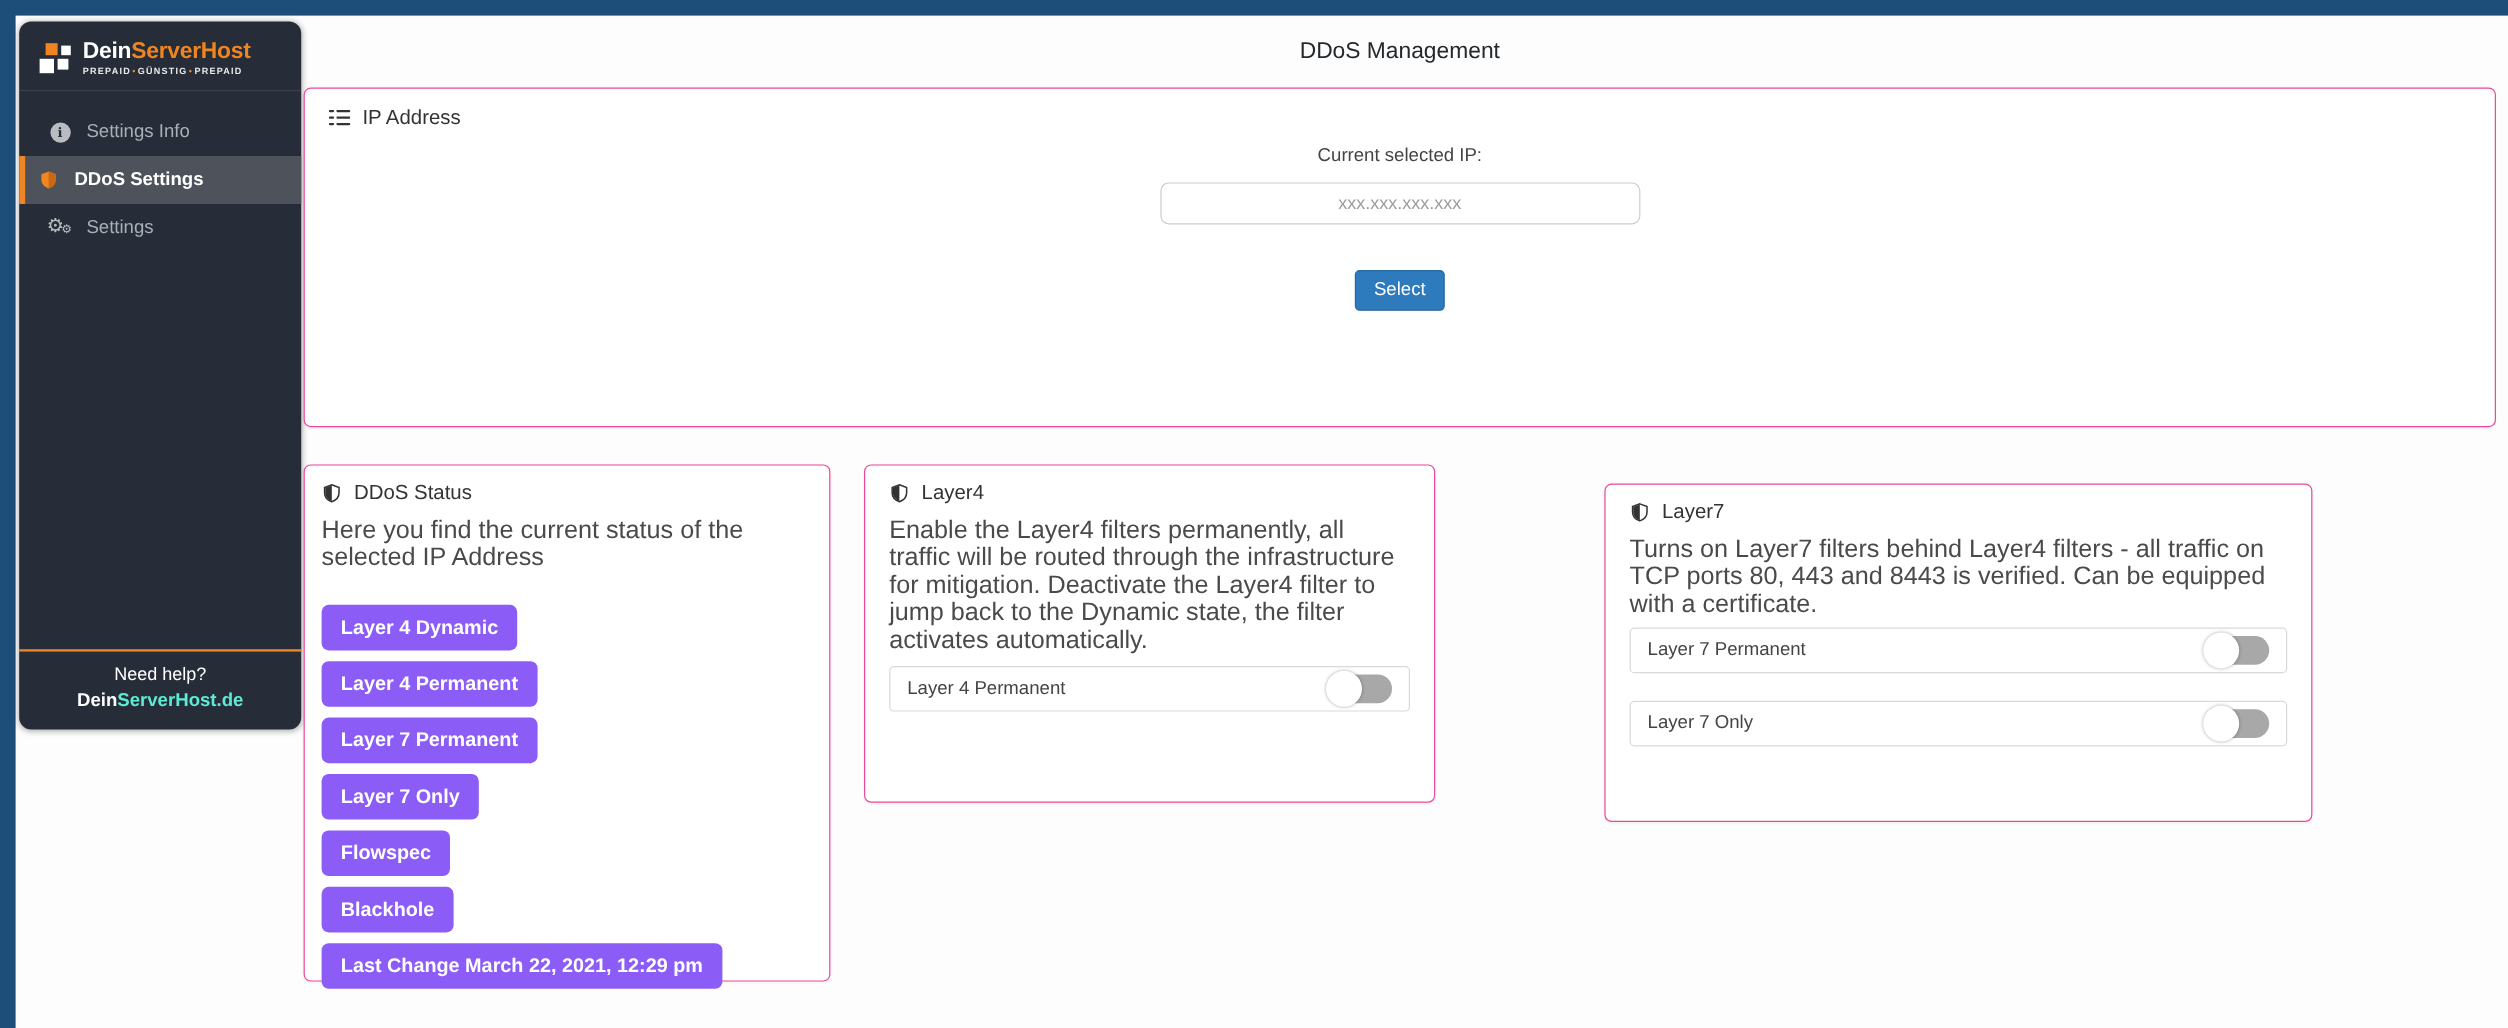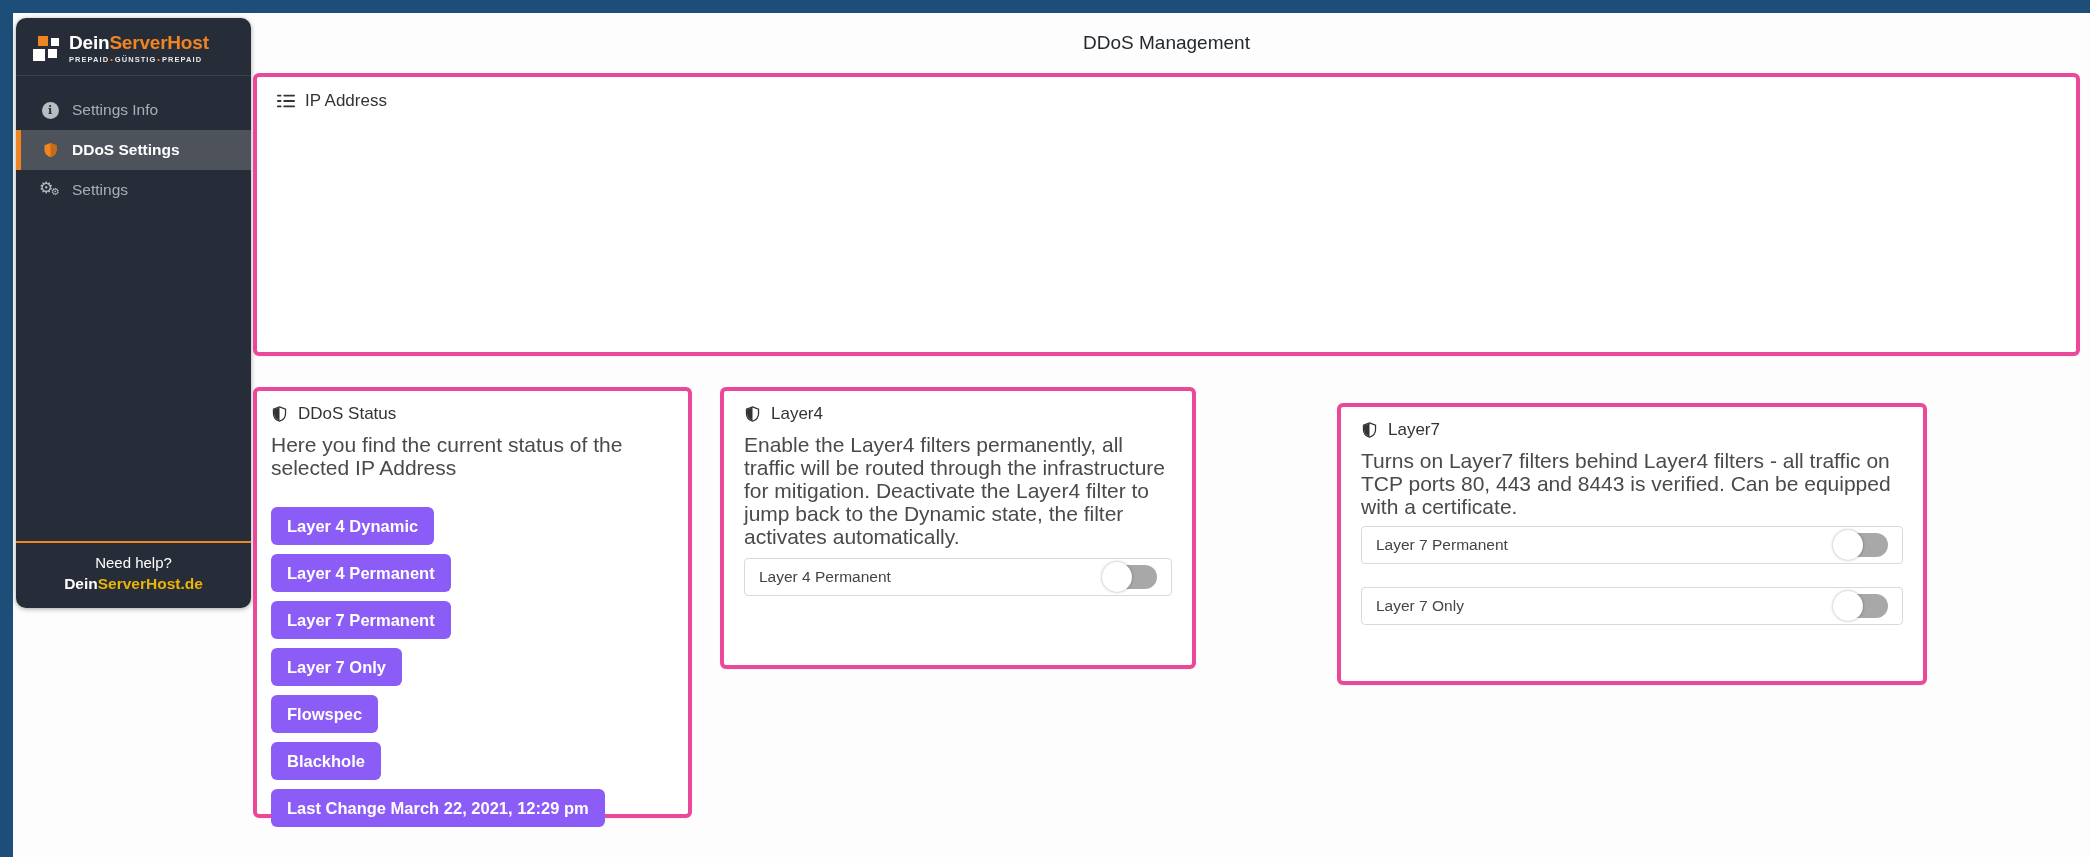--- a/index.html
+++ b/index.html
@@ -27,41 +27,41 @@
   .logo-mark .sq4 { left:15px; top:13px; width:9px;  height:9px;  background:#ffffff; }
   .logo-name { font-size:19px; font-weight:bold; color:#fff; line-height:20px; letter-spacing:-.2px; }
   .logo-name .orange { color:#ef8522; }
   .tagline { font-size:7.5px; font-weight:bold; color:#e9eaec; letter-spacing:1.05px; margin-top:2px; white-space:nowrap; }
   .tagline .dot { color:#ef8522; margin:0 1px; }
 
   .menu { margin-top:14px; }
   .menu-item { display:flex; align-items:center; height:40px; padding-left:23px;
                color:#a9afb6; font-size:15.5px; cursor:pointer; }
   .menu-item .mi-icon { width:22px; margin-right:11px; display:flex; justify-content:center; align-items:center; }
-  .menu-item.active { background:#4d525b; border-left:5px solid #ef8522; padding-left:18px;
+  .menu-item.active { background:#4d525b; border-left:5px solid #ef8522; padding-left:8px;
                       color:#ffffff; font-weight:bold; }
   .info-circle { width:17px; height:17px; border-radius:50%; background:#b9bcc1; color:#272d38;
                  font-size:11px; font-weight:bold; display:flex; align-items:center; justify-content:center;
                  font-family:"DejaVu Serif", serif; }
   .gears { position:relative; width:20px; height:20px; color:#b9bcc1;
            font-family:"DejaVu Sans", sans-serif; }
   .gears .g1 { position:absolute; left:-1px; top:-2px; font-size:16px; }
   .gears .g2 { position:absolute; left:11px; top:6px; font-size:10px; }
 
   .help { position:absolute; bottom:0; left:0; right:0; border-top:2px solid #ef8522;
           padding:11px 16px 15px; text-align:center; color:#fff; }
   .help-q { font-size:15px; }
   .help-brand { font-size:15.5px; font-weight:bold; margin-top:4px; cursor:pointer; }
-  .help-brand .orange { color:#eab308; }
+  .help-brand .orange { color:#5eead4; }
 
   
   .page-title { position:absolute; left:253px; top:32px; width:1827px; text-align:center;
                 font-size:19px; font-weight:500; color:#24292e; }
 
-  .card { position:absolute; background:#fff; border:4px solid #ec4899; border-radius:6px;
+  .card { position:absolute; background:#fff; border:1px solid #ec4899; border-radius:6px;
           box-shadow:0 1px 2px rgba(0,0,0,.05); }
   .card-header { display:flex; align-items:center; gap:10px; font-size:17px; color:#333; }
   .card-header svg { flex:none; }
   .card-desc { margin-top:9px; font-size:21px; color:#4a4a4a; line-height:23px; }
 
   .ip-card { left:253px; top:73px; width:1827px; height:283px; padding:14px 20px; }
   .ip-body { display:flex; flex-direction:column; align-items:center; }
   .ip-label { margin-top:13px; font-size:15.5px; color:#444; }
   .ip-input { margin-top:13px; width:400px; height:35px; border:1px solid #ccc; border-radius:7px;
               text-align:center; font-size:15px; color:#555; font-family:inherit; outline:none; }
@@ -148,20 +148,25 @@
         <line x1="1" y1="4" x2="4" y2="4"></line>
           <line x1="8" y1="4" x2="19" y2="4"></line>
         <line x1="1" y1="10" x2="4" y2="10"></line>
           <line x1="8" y1="10" x2="19" y2="10"></line>
         <line x1="1" y1="16" x2="4" y2="16"></line>
           <line x1="8" y1="16" x2="19" y2="16"></line>
       </g>
     </svg>
     <span>IP Address</span>
   </div>
+  <div class="ip-body">
+    <div class="ip-label">Current selected IP:</div>
+    <input class="ip-input" type="text" placeholder="xxx.xxx.xxx.xxx" style="">
+    <button class="select-btn">Select</button>
+  </div>
 </section>
 
 <section class="card status-card">
   <div class="card-header">
     <svg width="17" height="18" viewBox="0 0 24 24">
       <path d="M12 2 L20.5 5.2 V11.5 C20.5 16.8 17 20.3 12 22 C7 20.3 3.5 16.8 3.5 11.5 V5.2 Z" fill="none" stroke="#333" stroke-width="1.8"></path>
       <path d="M12 2.8 L4.3 5.7 V11.5 C4.3 16.3 7.5 19.6 12 21.2 Z" fill="#333"></path>
     </svg>
     <span>DDoS Status</span>
   </div>

